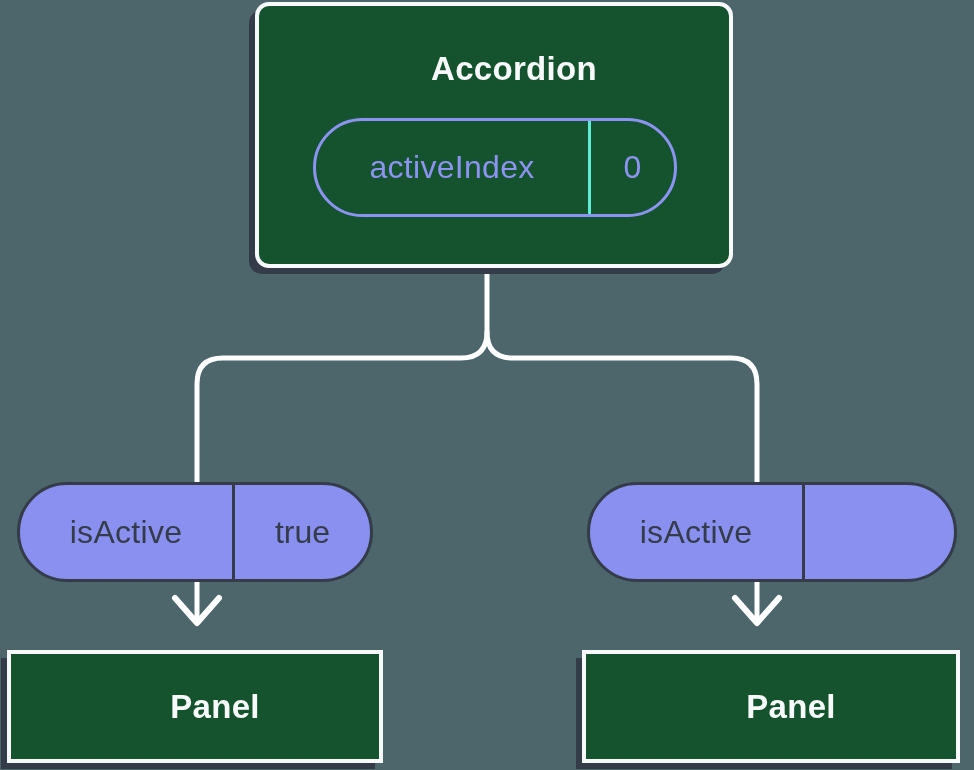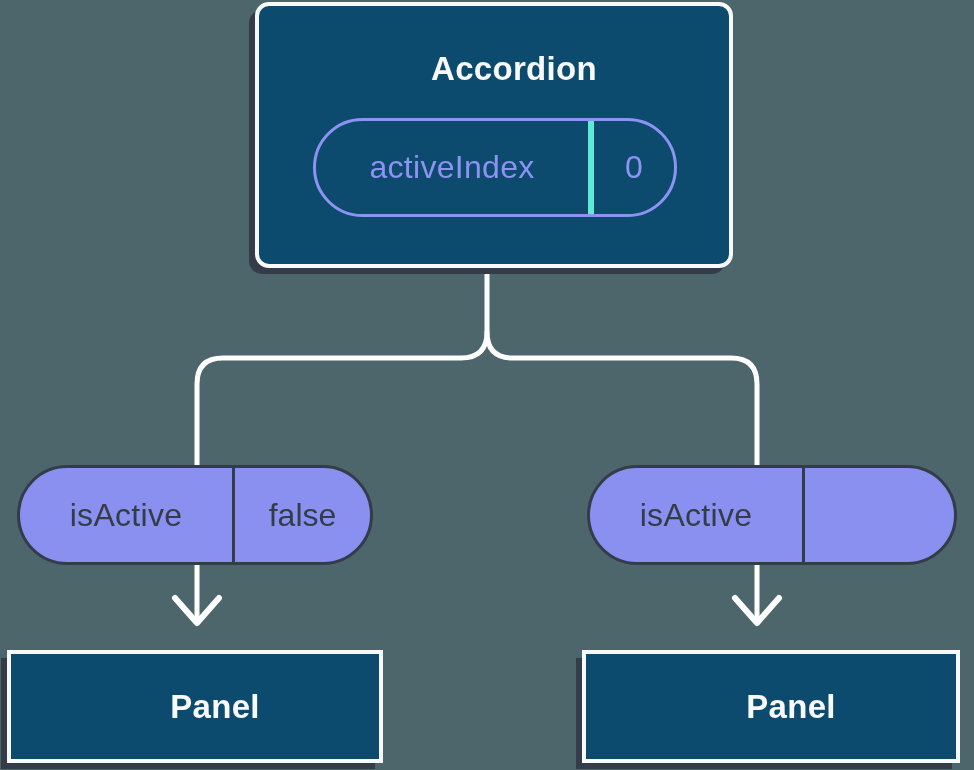--- a/index.html
+++ b/index.html
@@ -7,49 +7,49 @@
     position:relative;width:974px;height:770px;overflow:hidden;
     background:#4C666C;
     font-family:"Liberation Sans",sans-serif;
   }
   .connectors{position:absolute;left:0;top:0;z-index:1;}
   .connectors path{fill:none;stroke:#FFFFFF;stroke-width:5;stroke-linecap:round;stroke-linejoin:round;}
   .connectors path.arrowhead{stroke-width:6;}
 
   .node{
     position:absolute;z-index:2;box-sizing:border-box;
-    background:#0c4a6e;border:4px solid #F7F9FA;border-radius:14px;
+    background:#14532d;border:4px solid #F7F9FA;border-radius:14px;
     box-shadow:-7px 7px 0 -1px #343C4A;
     padding-left:40px;
   }
   .node-root{left:255px;top:2px;width:478px;height:266px;}
   .node-title{
     color:#F7F9FA;font-size:33px;font-weight:600;letter-spacing:0.3px;
     text-align:center;
   }
   .root-title{margin-top:44px;}
 
   .prop-outline{
     position:absolute;left:54px;top:112px;width:364px;height:99px;
     box-sizing:border-box;border:3px solid #8D93F2;border-radius:60px;
     display:flex;color:#8D93F2;
   }
   .seg-name{
     display:flex;align-items:center;justify-content:center;
     font-size:32px;letter-spacing:0.3px;
   }
-  .prop-outline .seg-name{width:272px;border-right:6px solid #5eead4;}
+  .prop-outline .seg-name{width:272px;border-right:3px solid #5eead4;}
   .seg-value{
     flex:1;display:flex;align-items:center;justify-content:center;font-size:32px;
   }
 
   .pill{
     position:absolute;z-index:2;box-sizing:border-box;height:100px;
     background:#8A90F0;border:3px solid #343C4A;border-radius:60px;
-    display:flex;color:#343C4A;font-weight:500;
+    display:flex;color:#343C4A;font-weight:500;margin-top:17px;
   }
   .pill .seg-name{width:212px;border-right:3px solid #343C4A;}
   .pill-left{left:17px;top:465px;width:356px;}
   .pill-right{left:587px;top:465px;width:370px;}
 
   .node-panel{display:flex;align-items:center;justify-content:center;border-radius:0;}
   .panel-left{left:7px;top:650px;width:376px;height:113px;}
   .panel-right{left:582px;top:650px;width:378px;height:113px;}
 </style>
 </head>
@@ -67,21 +67,21 @@
   <div class="node node-root">
     <div class="node-title root-title">Accordion</div>
     <div class="prop-outline">
       <div class="seg-name">activeIndex</div>
       <div class="seg-value">0</div>
     </div>
   </div>
 
   <div class="pill pill-left">
     <div class="seg-name">isActive</div>
-    <div class="seg-value">false</div>
+    <div class="seg-value">true</div>
   </div>
 
   <div class="pill pill-right">
     <div class="seg-name">isActive</div>
   </div>
 
   <div class="node node-panel panel-left">
     <div class="node-title">Panel</div>
   </div>
 

